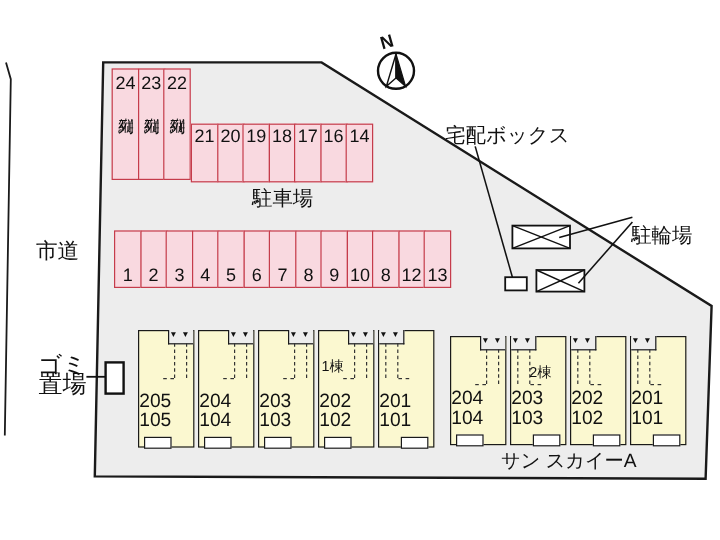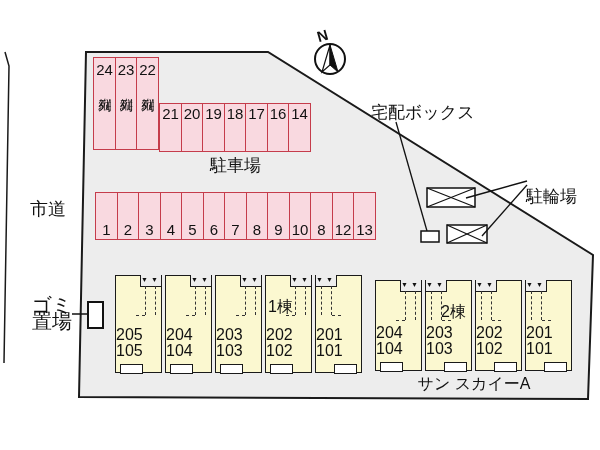--- a/index.html
+++ b/index.html
@@ -30,21 +30,21 @@
   .unit[data-notch="right"] .notch{right:0;border-left:1.5px solid #1a1a1a;border-bottom:1.5px solid #1a1a1a;}
   .unit[data-notch="left"]  .notch{left:0;border-right:1.5px solid #1a1a1a;border-bottom:1.5px solid #1a1a1a;}
   .tri{font-size:7px;line-height:7px;letter-spacing:3px;color:#111;display:block;margin-top:1px;}
   .stairs{position:absolute;top:10px;width:9px;height:29px;
           border-left:1.2px dashed #333;border-right:1.2px dashed #333;}
   .unit[data-notch="right"] .stairs{right:5px;}
   .unit[data-notch="left"]  .stairs{left:5px;}
   .stairs::after{content:"";position:absolute;bottom:-1px;width:9px;border-bottom:1.2px dashed #333;}
   .unit[data-notch="right"] .stairs::after{left:-10px;}
   .unit[data-notch="left"]  .stairs::after{right:-10px;}
-  .tag{position:absolute;top:21px;font-size:16px;}
+  .tag{position:absolute;top:21px;font-size:12px;}
   .unit[data-notch="right"] .tag{left:2px;}
   .unit[data-notch="left"]  .tag{left:15px;}
   .nums{position:absolute;bottom:13px;left:0;width:100%;
         font-size:16px;line-height:16px;}
   .porch{position:absolute;bottom:-1.5px;width:23px;height:10px;box-sizing:border-box;
          background:#ffffff;border:1.5px solid #1a1a1a;}
   .unit[data-porch="left"]  .porch{left:4px;}
   .unit[data-porch="right"] .porch{right:4px;}
   .bname{position:absolute;text-align:center;font-size:16px;}
 </style>

